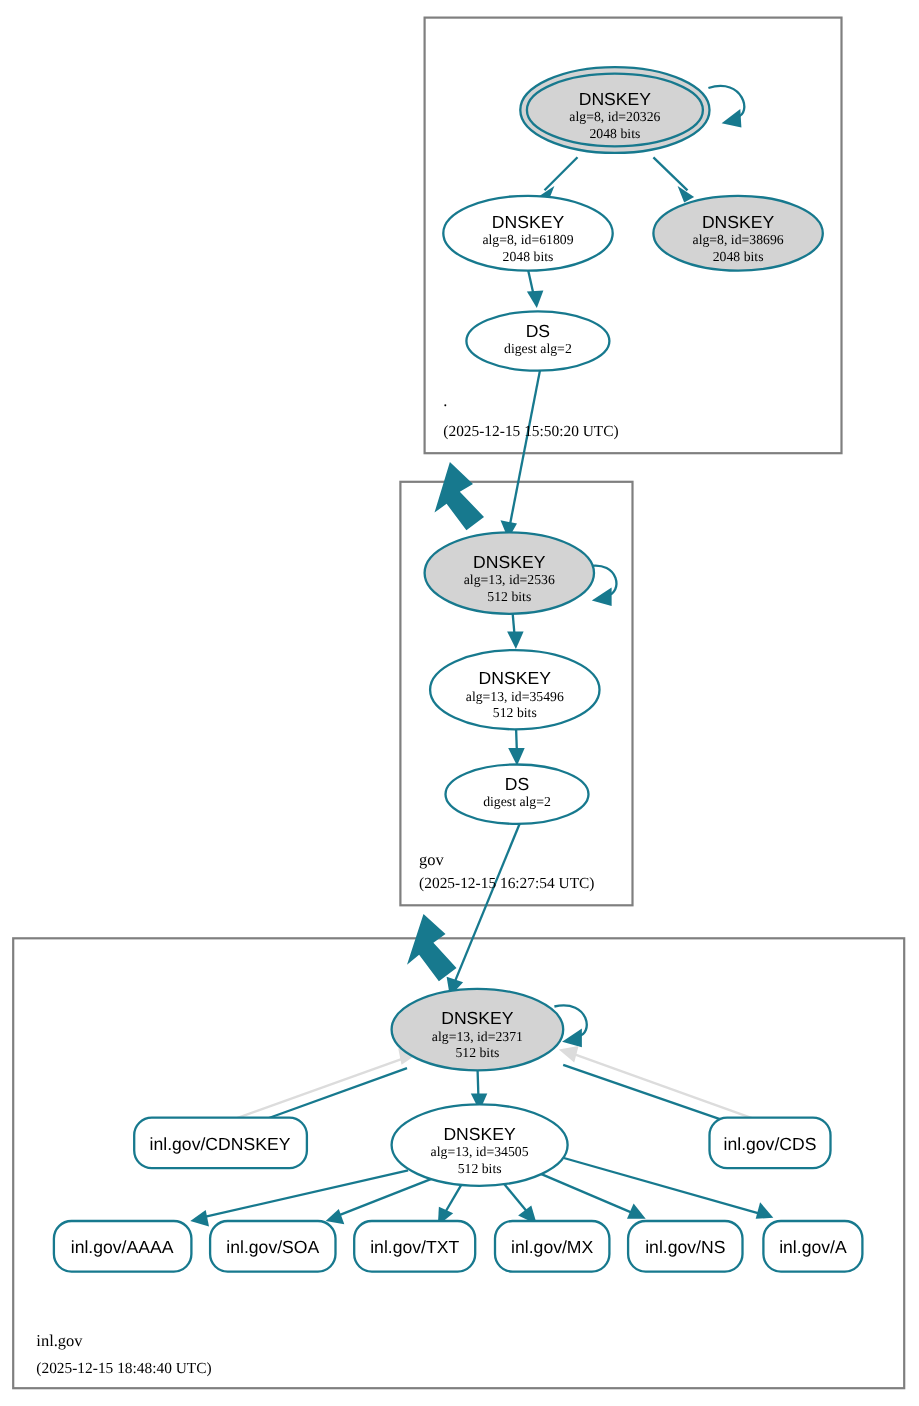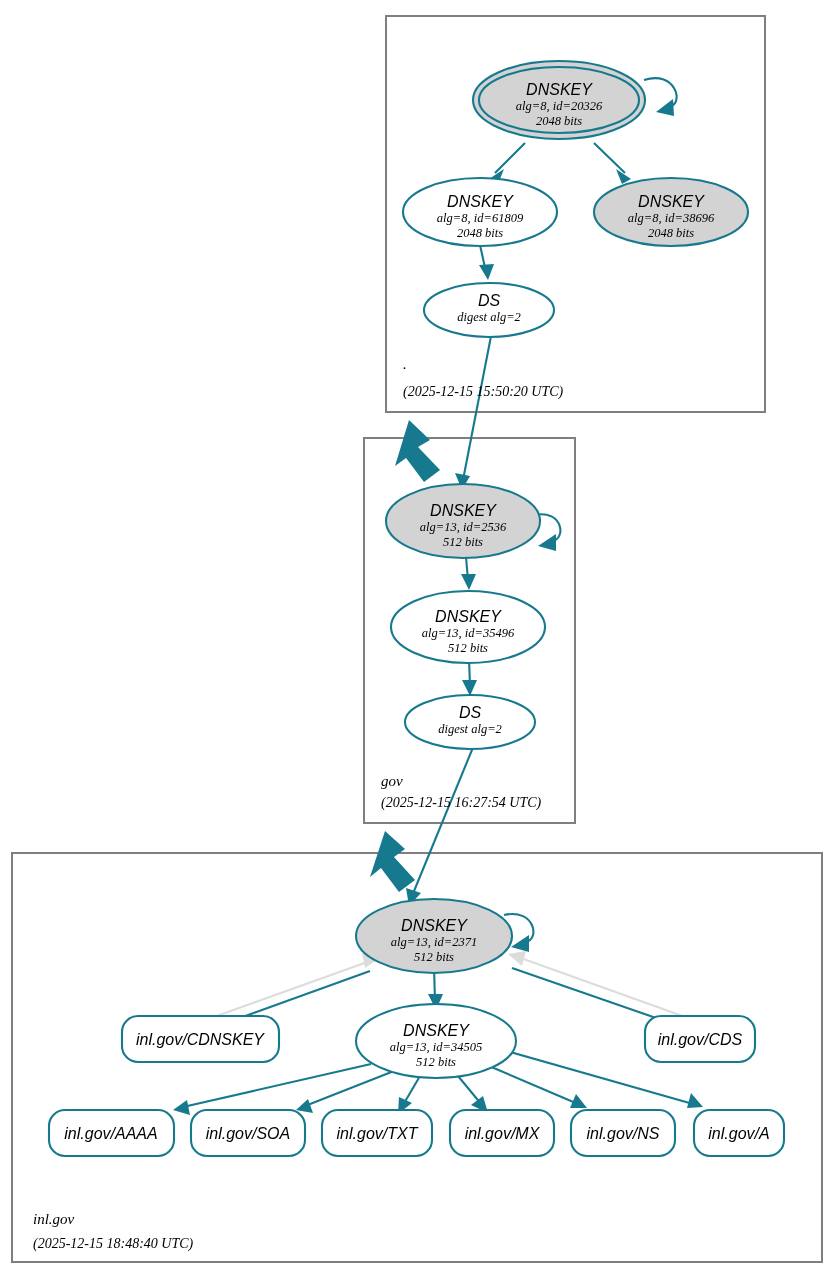--- a/index.html
+++ b/index.html
@@ -9,21 +9,20 @@
   }
   body {
     font-family: "Liberation Sans", sans-serif;
   }
   #canvas {
     position: relative;
     width: 835px;
     height: 1278px;
     overflow: hidden;
     background: #ffffff;
-    font-style: italic;
   }
   svg#diagram {
     position: absolute;
     left: 0;
     top: 0;
     width: 835px;
     height: 1278px;
     display: block;
   }
   .zone-box {

